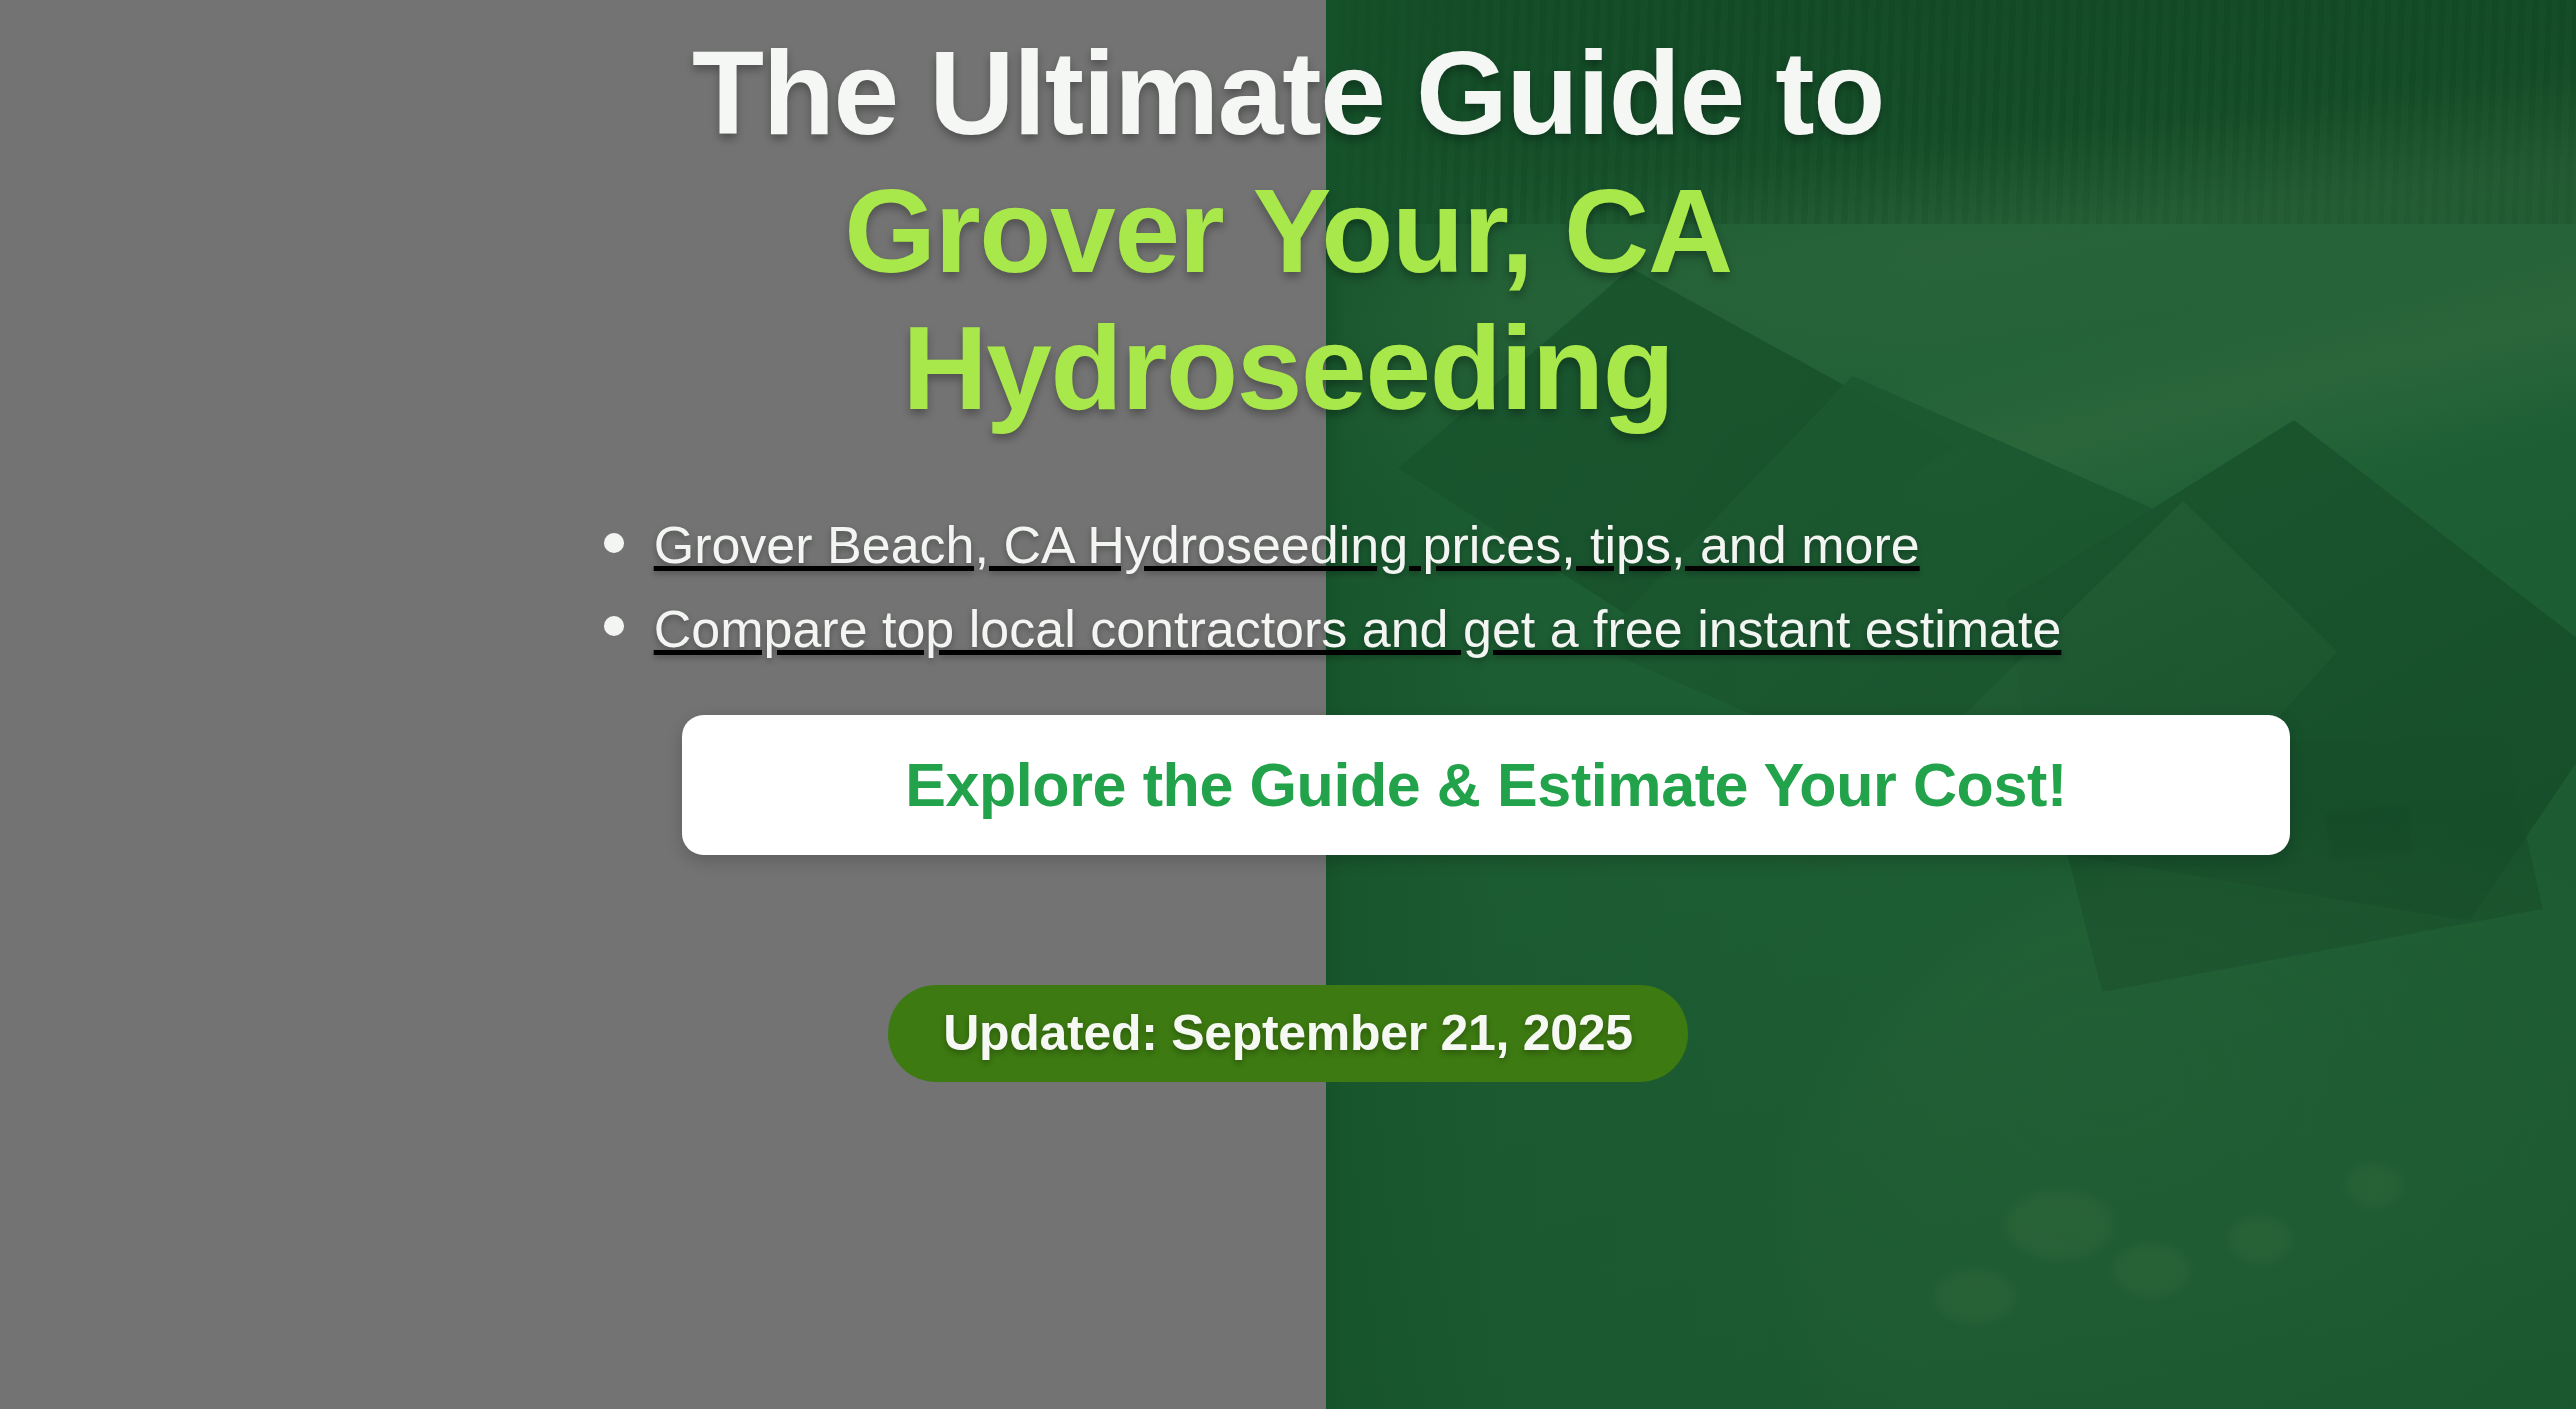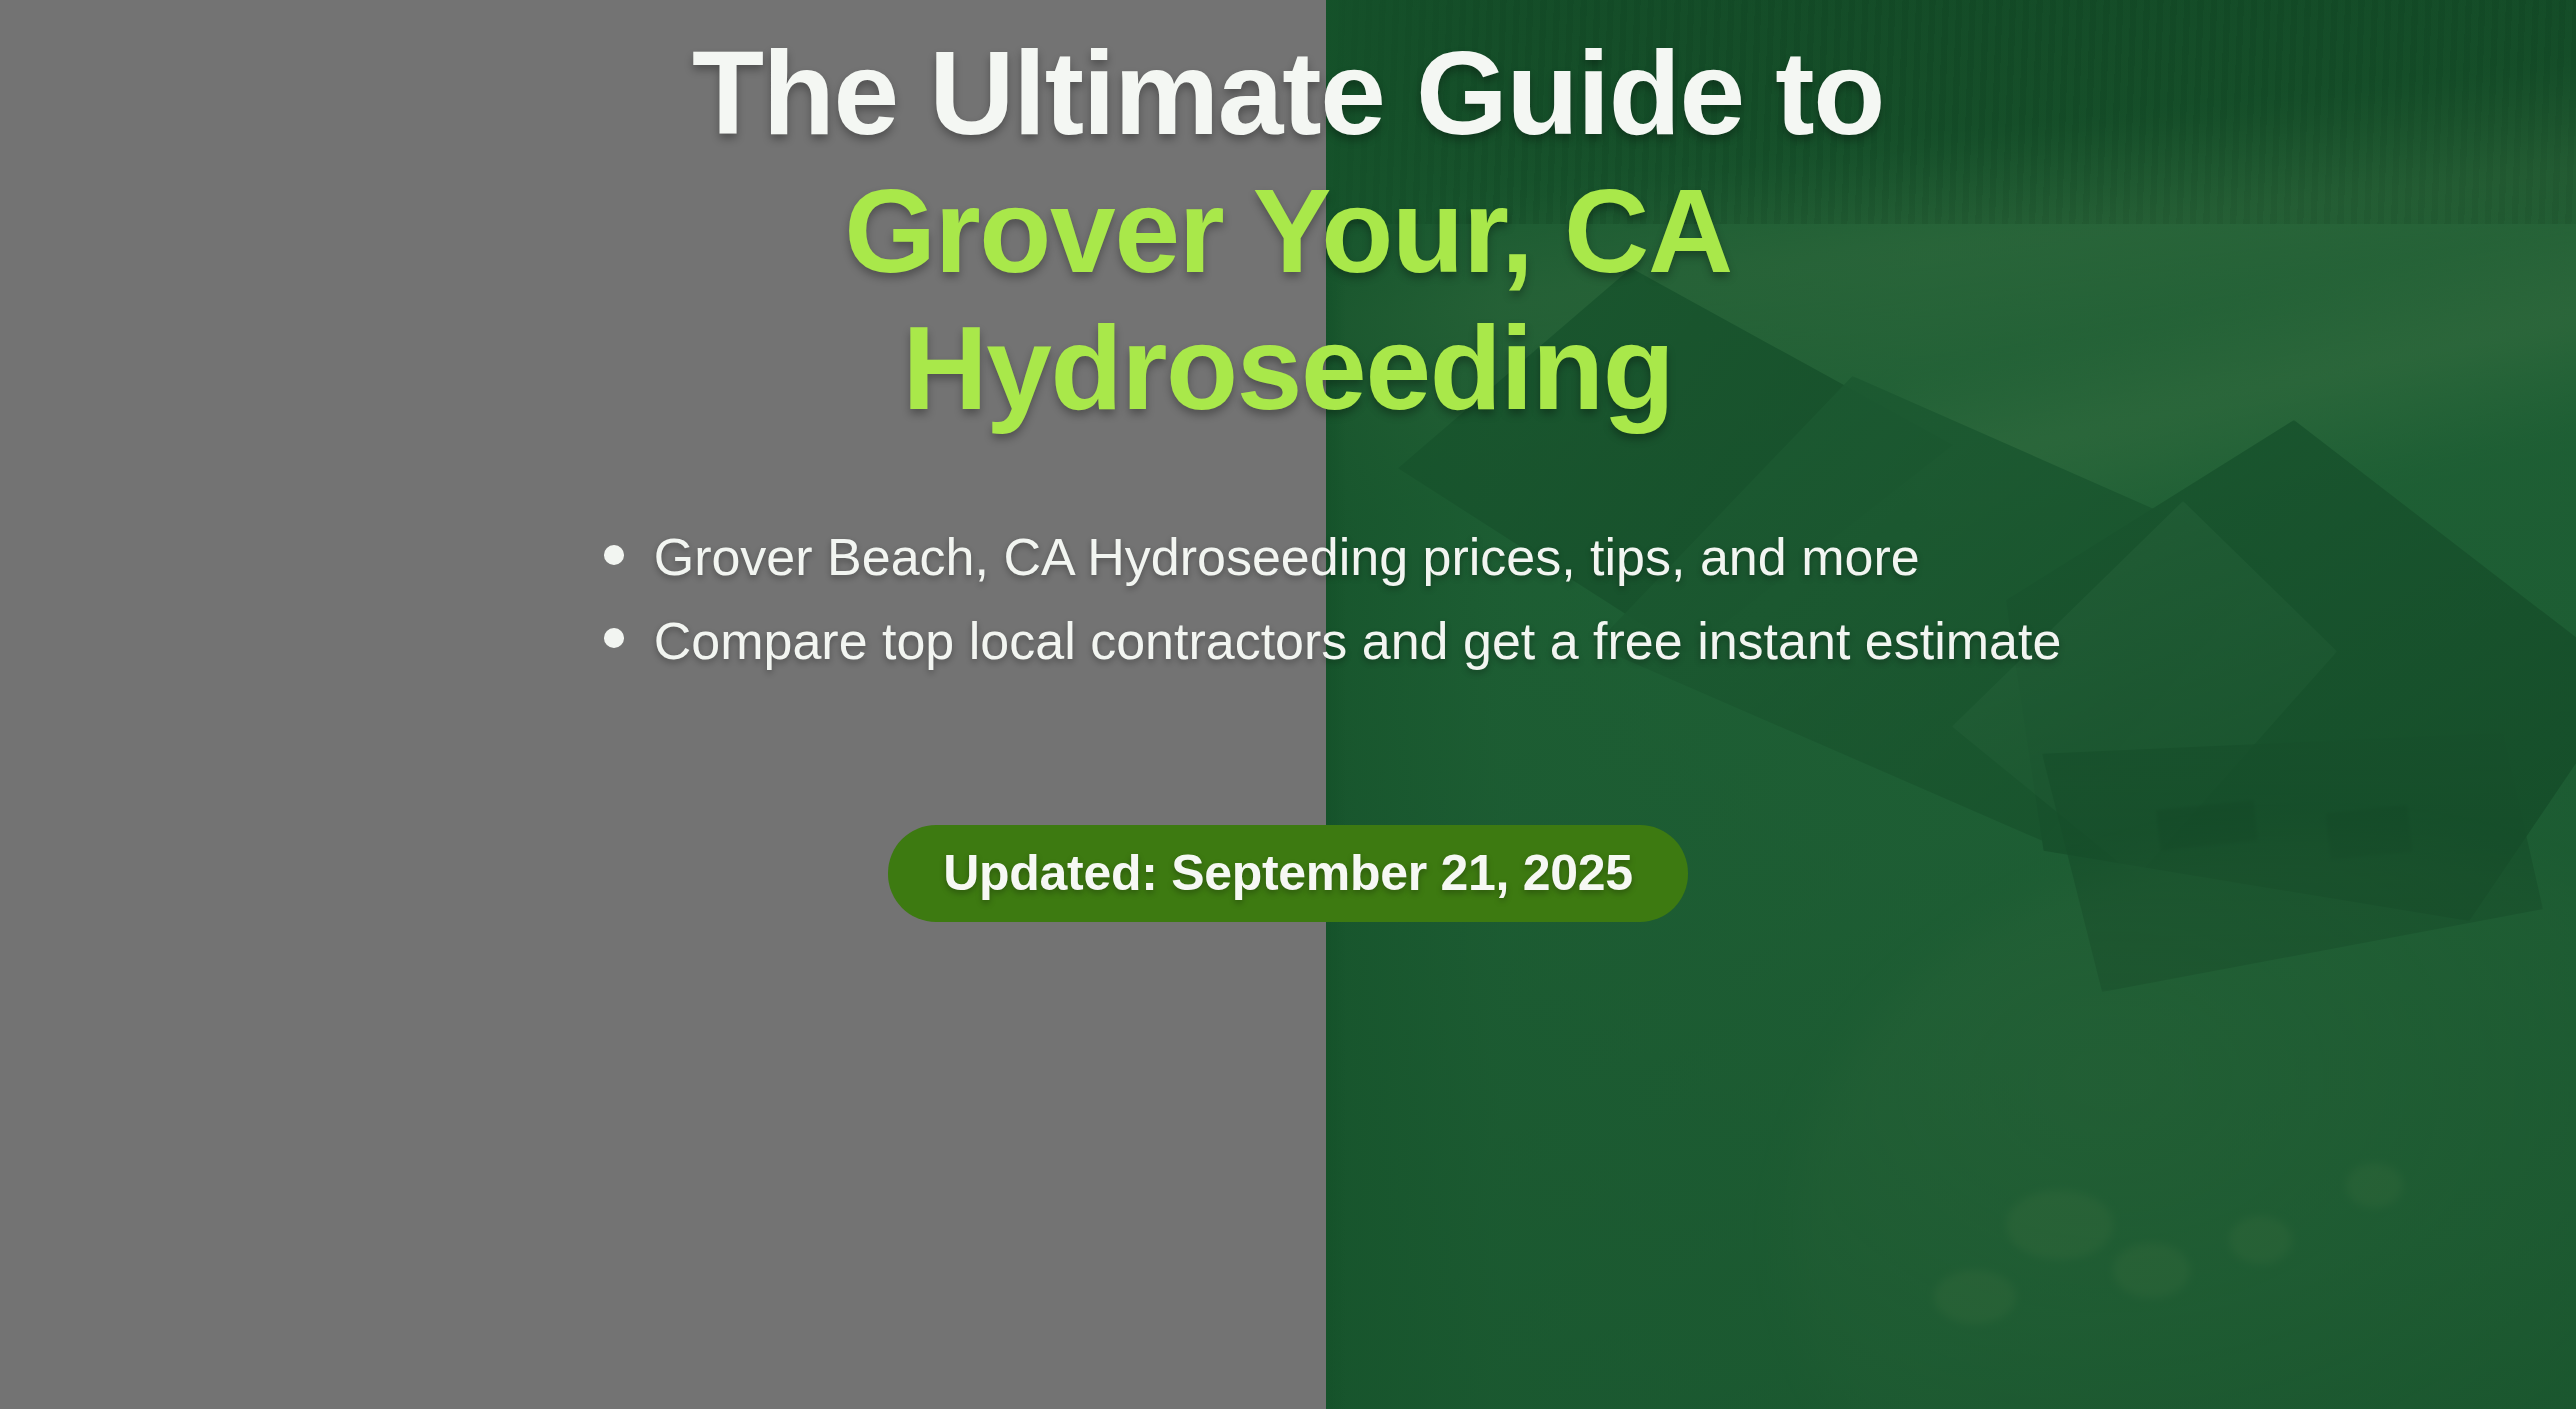--- a/index.html
+++ b/index.html
@@ -249,22 +249,23 @@
     list-style: none;
     margin: 89px 0 0 0;
     padding: 0;
     width: 2004px;
   }
 
   .bullet-item {
     display: flex;
     align-items: baseline;
     justify-content: flex-start;
-    margin: 12px 0 25px 0;
+    margin: 0 0 25px 0;
     padding-left: 318px;
+    text-decoration: underline;
   }
 
   .bullet-dot {
     flex: 0 0 auto;
     width: 19.7px;
     height: 19.7px;
     border-radius: 50%;
     background: #f2f5f1;
     margin-right: 30px;
     position: relative;
@@ -371,20 +372,23 @@
       <li class="bullet-item">
         <span class="bullet-dot"></span>
         <span class="bullet-text">Grover Beach, CA Hydroseeding prices, tips, and more</span>
       </li>
       <li class="bullet-item">
         <span class="bullet-dot"></span>
         <span class="bullet-text">Compare top local contractors and get a free instant estimate</span>
       </li>
     </ul>
 
+    <div class="cta-wrap">
+      <button class="cta-button">Explore the Guide &amp; Estimate Your Cost!</button>
+    </div>
 
     <div class="badge-wrap">
       <span class="updated-badge">Updated: September 21, 2025</span>
     </div>
 
   </div>
 </div>
 
 
 </body></html>

